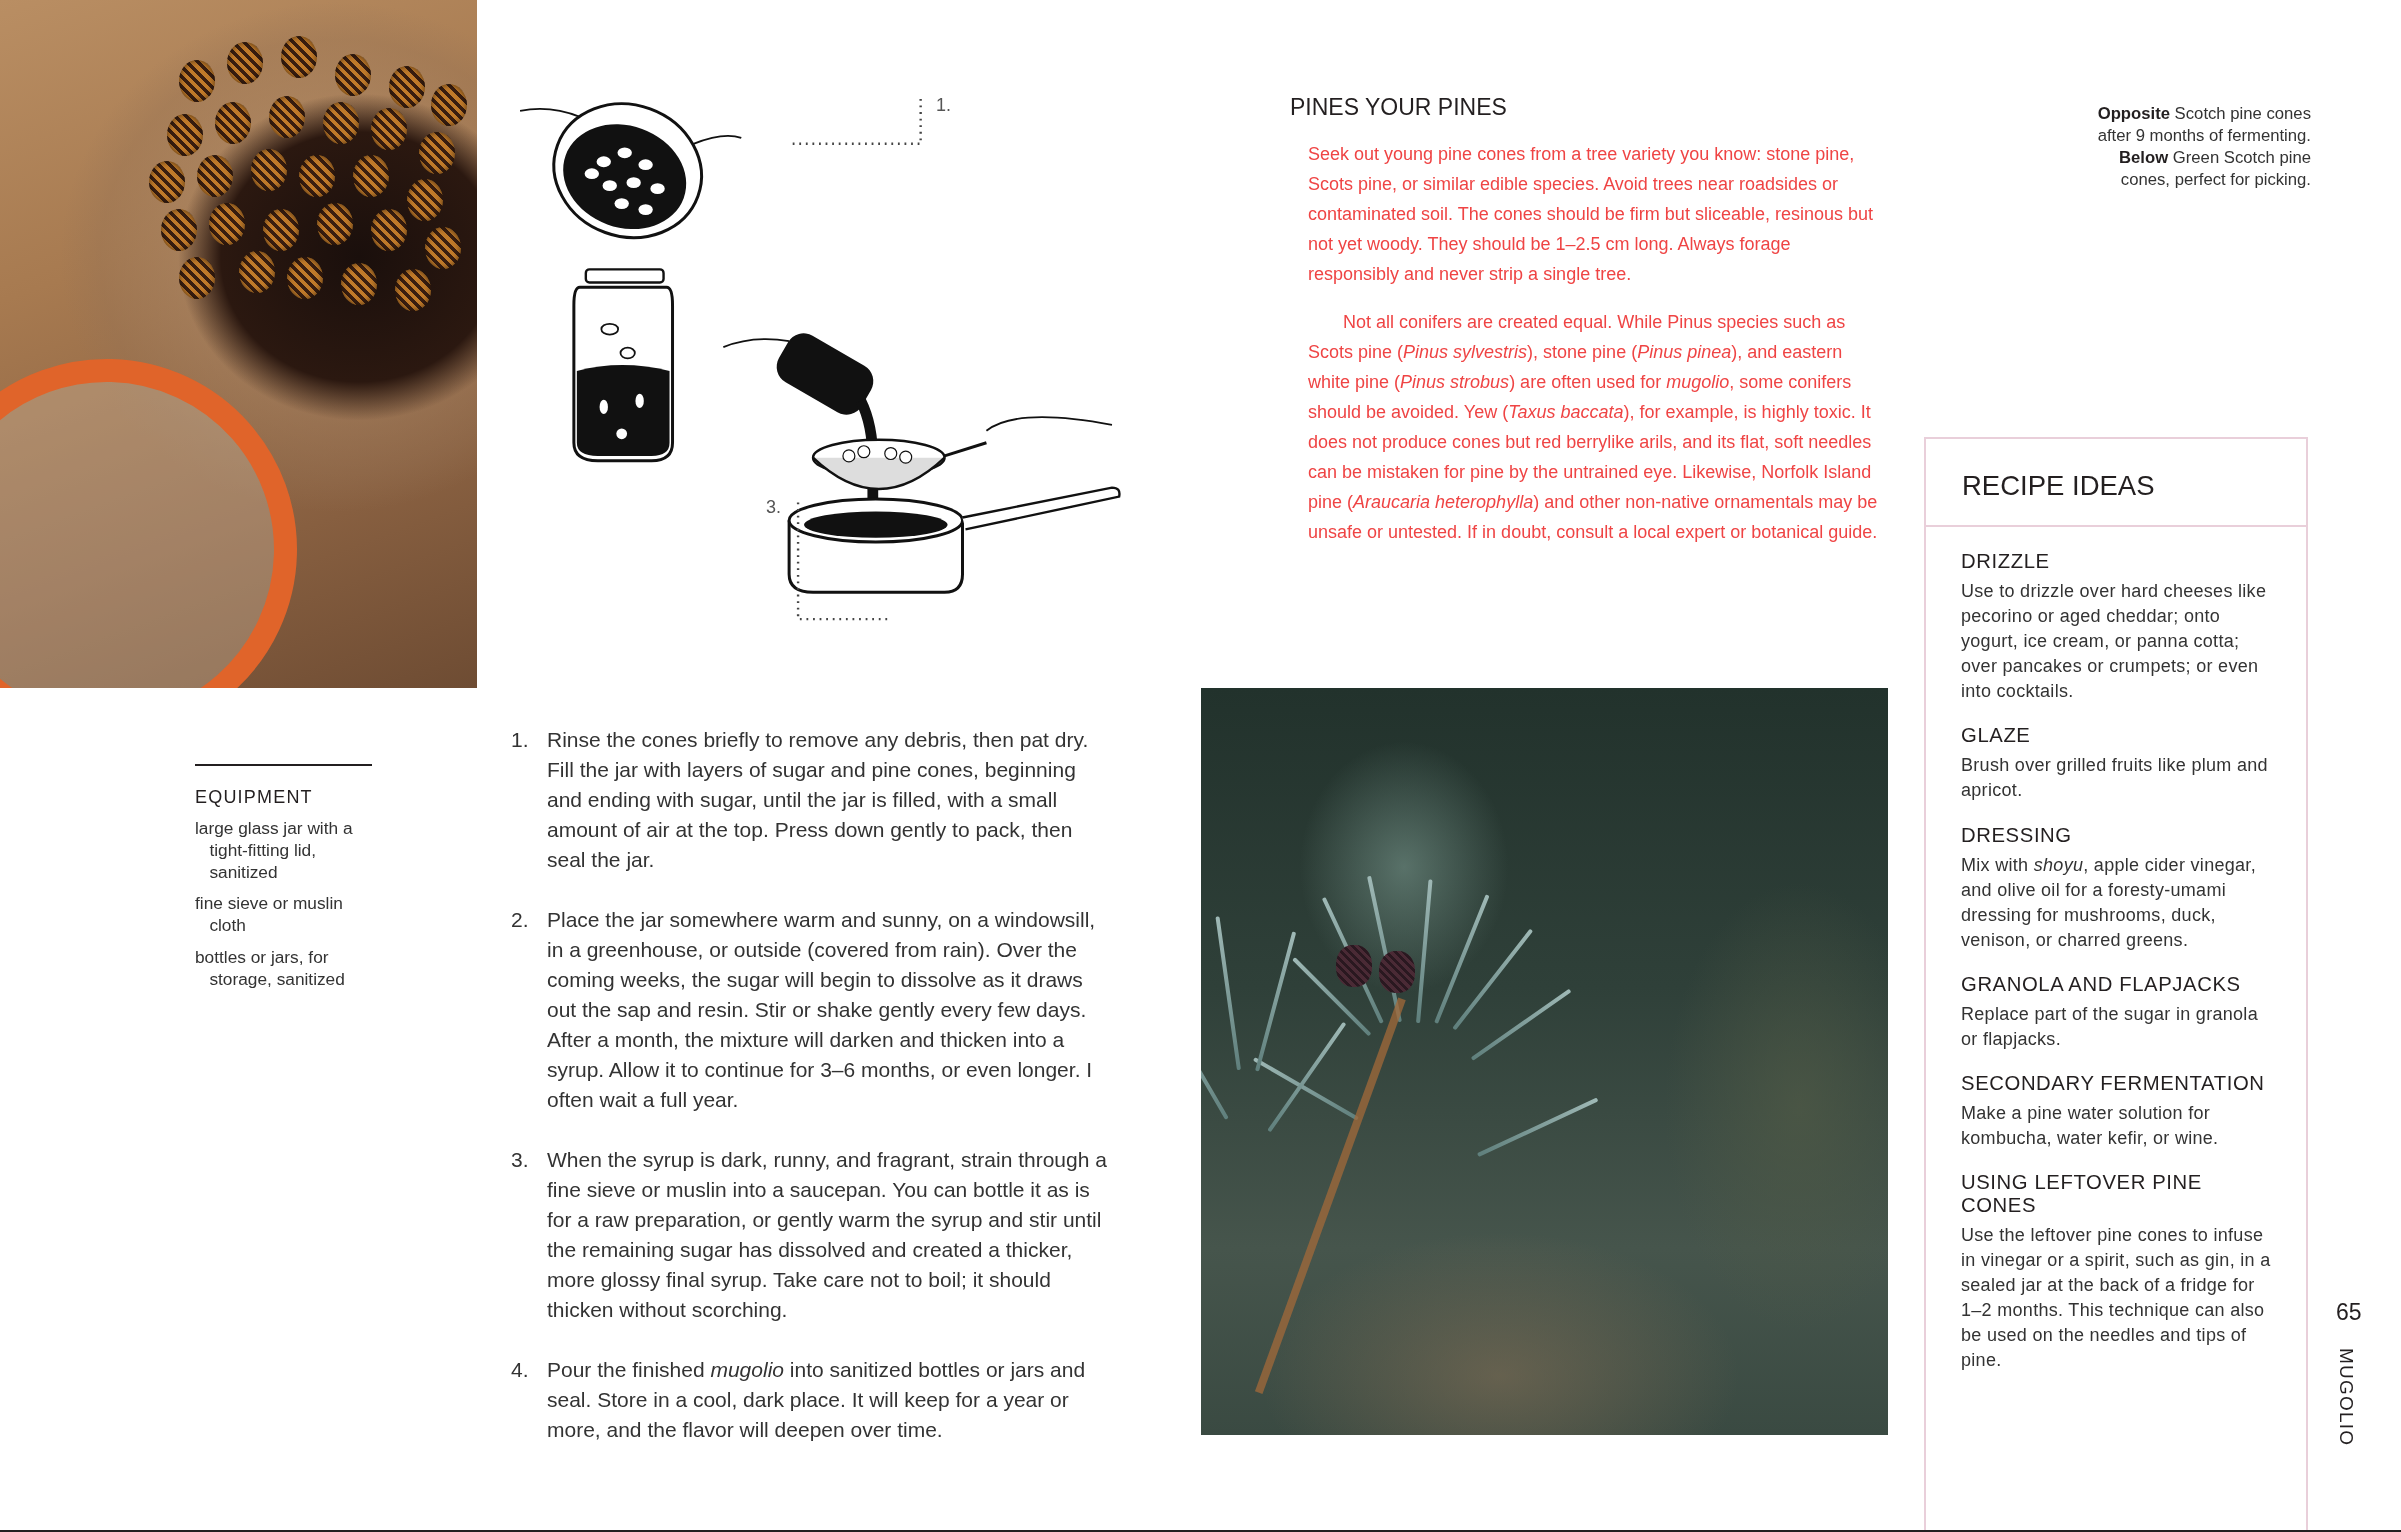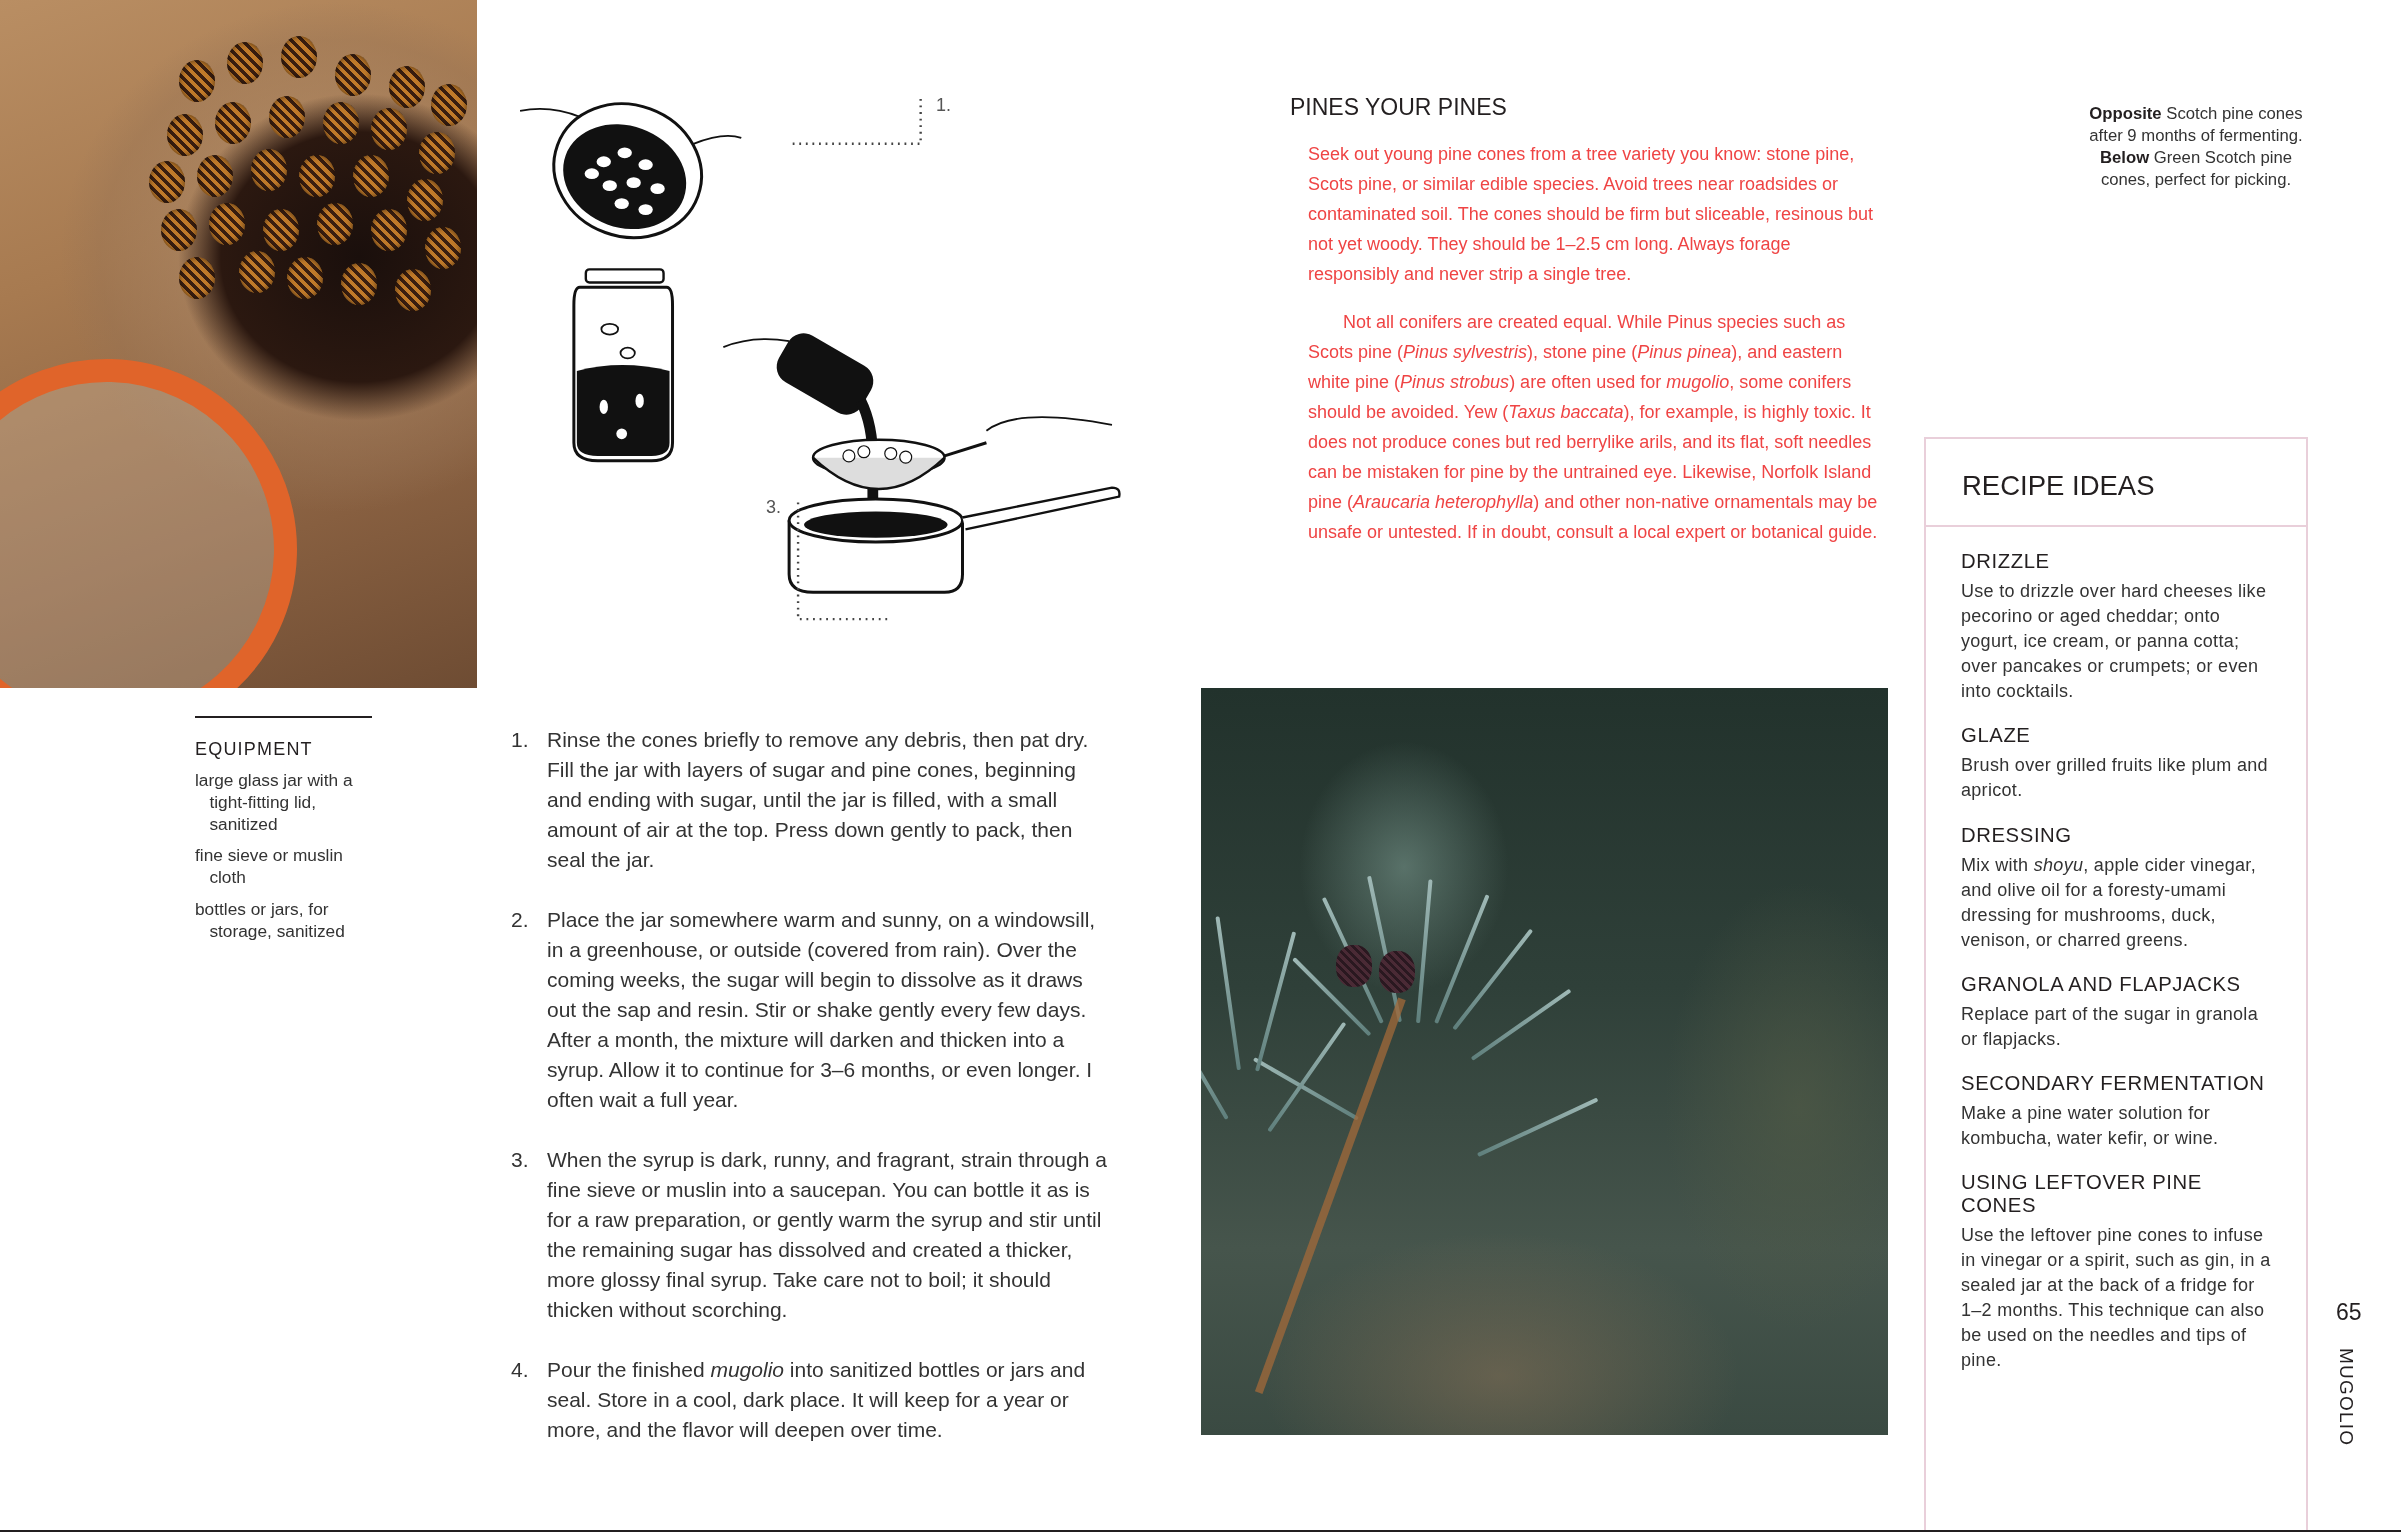--- a/index.html
+++ b/index.html
@@ -42,33 +42,33 @@
   .illustration { left:514px; top:90px; width:616px; height:568px; }
   .step-label { position:absolute; font-size:18px; color:#555; font-family:"Liberation Sans", sans-serif; }
 
   
   .kyp { left:1290px; top:94px; width:610px; font-family:"Liberation Sans Narrow","Liberation Sans", sans-serif; }
   .kyp h2 { margin:0 0 1.2px 0; font-size:23px; font-weight:normal; letter-spacing:0; color:#231f20; }
   .kyp p { margin:18px; font-size:18px; line-height:30px; color:#ef4444; }
   .kyp p.indent { text-indent:35px; }
 
   
-  .caption { left:2081px; top:103px; width:230px; text-align:center; font-size:16.7px; line-height:22px; color:#333; }
+  .caption { left:2081px; top:103px; width:230px; text-align:right; font-size:16.7px; line-height:22px; color:#333; }
   .caption b { font-weight:bold; color:#231f20; }
 
   
   .recipe-box { left:1924px; top:437px; width:384px; height:1106px; border:2.4px solid #e9cfda; box-sizing:border-box; }
   .recipe-box .hd { height:88px; border-bottom:2.4px solid #e9cfda; box-sizing:border-box; padding:31px 0 0 36px; font-size:27.5px; color:#231f20; }
   .recipe-box .body { padding:23px 30px 0 35px; }
   .ri { margin-bottom:20.3px; }
   .ri h3 { margin:0 0 6px 0; font-size:20.3px; font-weight:normal; letter-spacing:0.6px; color:#231f20; }
   .ri p { margin:0; font-size:18px; line-height:25px; color:#333; letter-spacing:0.3px; }
 
   
-  .sidebar { left:195px; top:716px; width:177px; }
+  .sidebar { left:195px; top:764px; width:177px; }
   .sidebar .rule { height:1.8px; background:#231f20; margin-bottom:21.5px; }
   .sidebar h4 { margin:0 0 8.4px 0; font-size:18px; font-weight:normal; letter-spacing:1.2px; color:#231f20; }
   .sidebar .item { font-size:17.3px; line-height:22px; color:#333; padding-left:14.4px; text-indent:-14.4px; margin-bottom:9.6px; }
   .sidebar .section { margin-bottom:16.7px; }
 
   
   .steps { left:511px; top:725px; width:604px; font-family:"Liberation Sans Narrow","Liberation Sans", sans-serif; }
   .step { display:flex; margin-bottom:30px; }
   .step .num { width:36px; flex:none; font-size:21px; line-height:30px; color:#333; }
   .step .txt { font-size:21px; line-height:30px; color:#333; }

